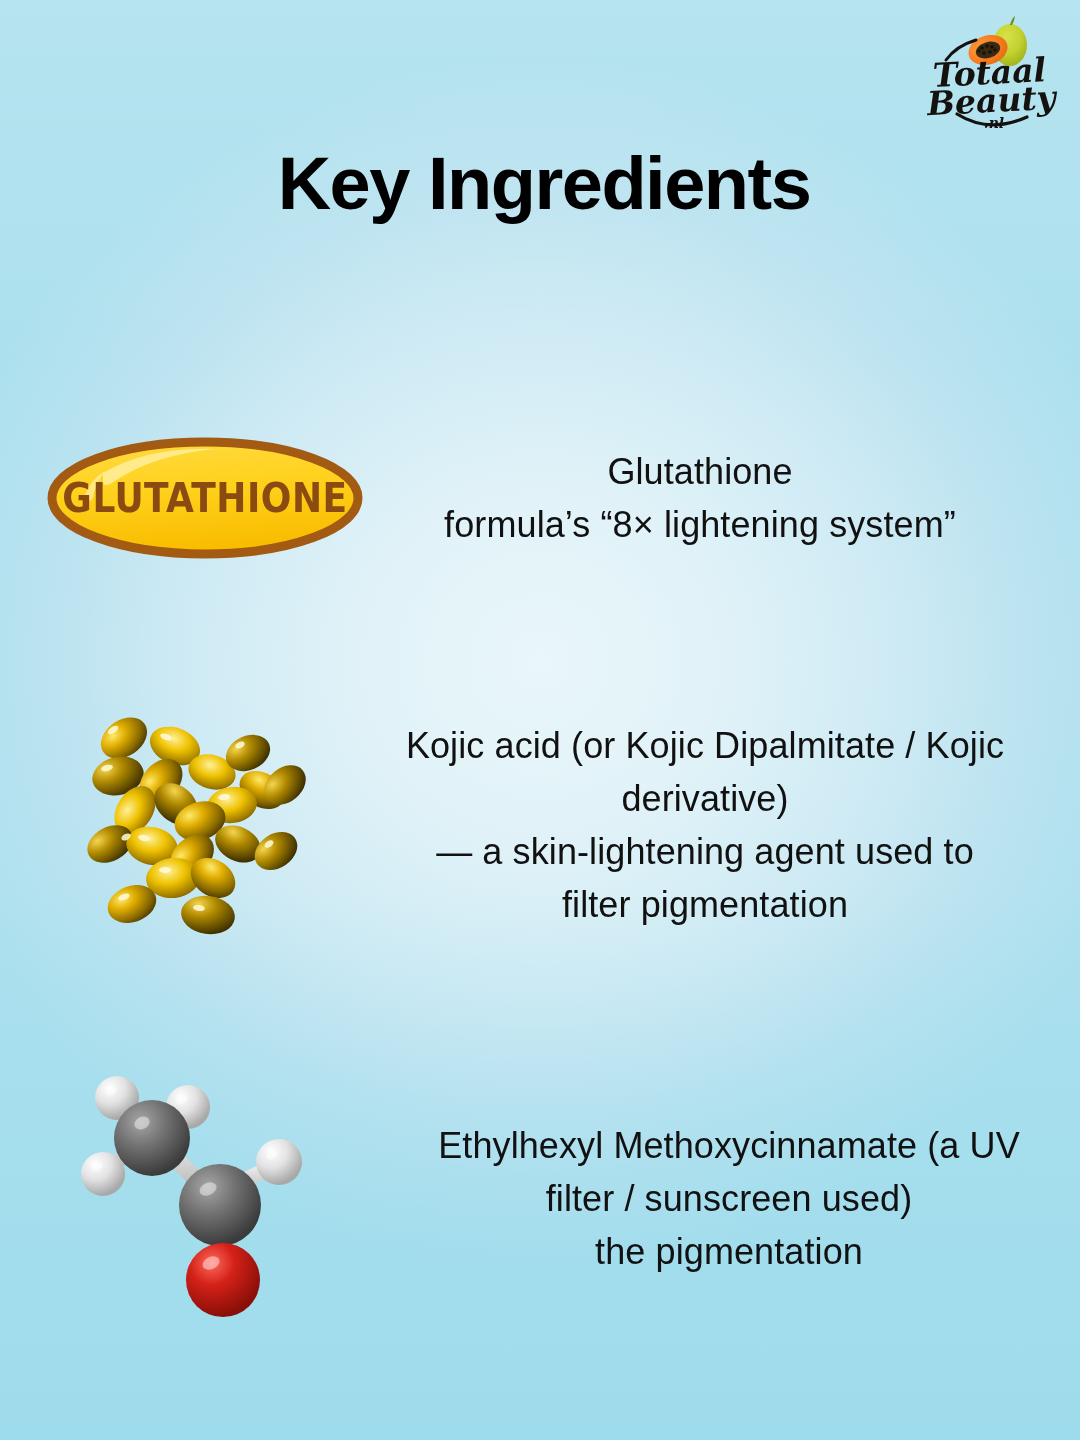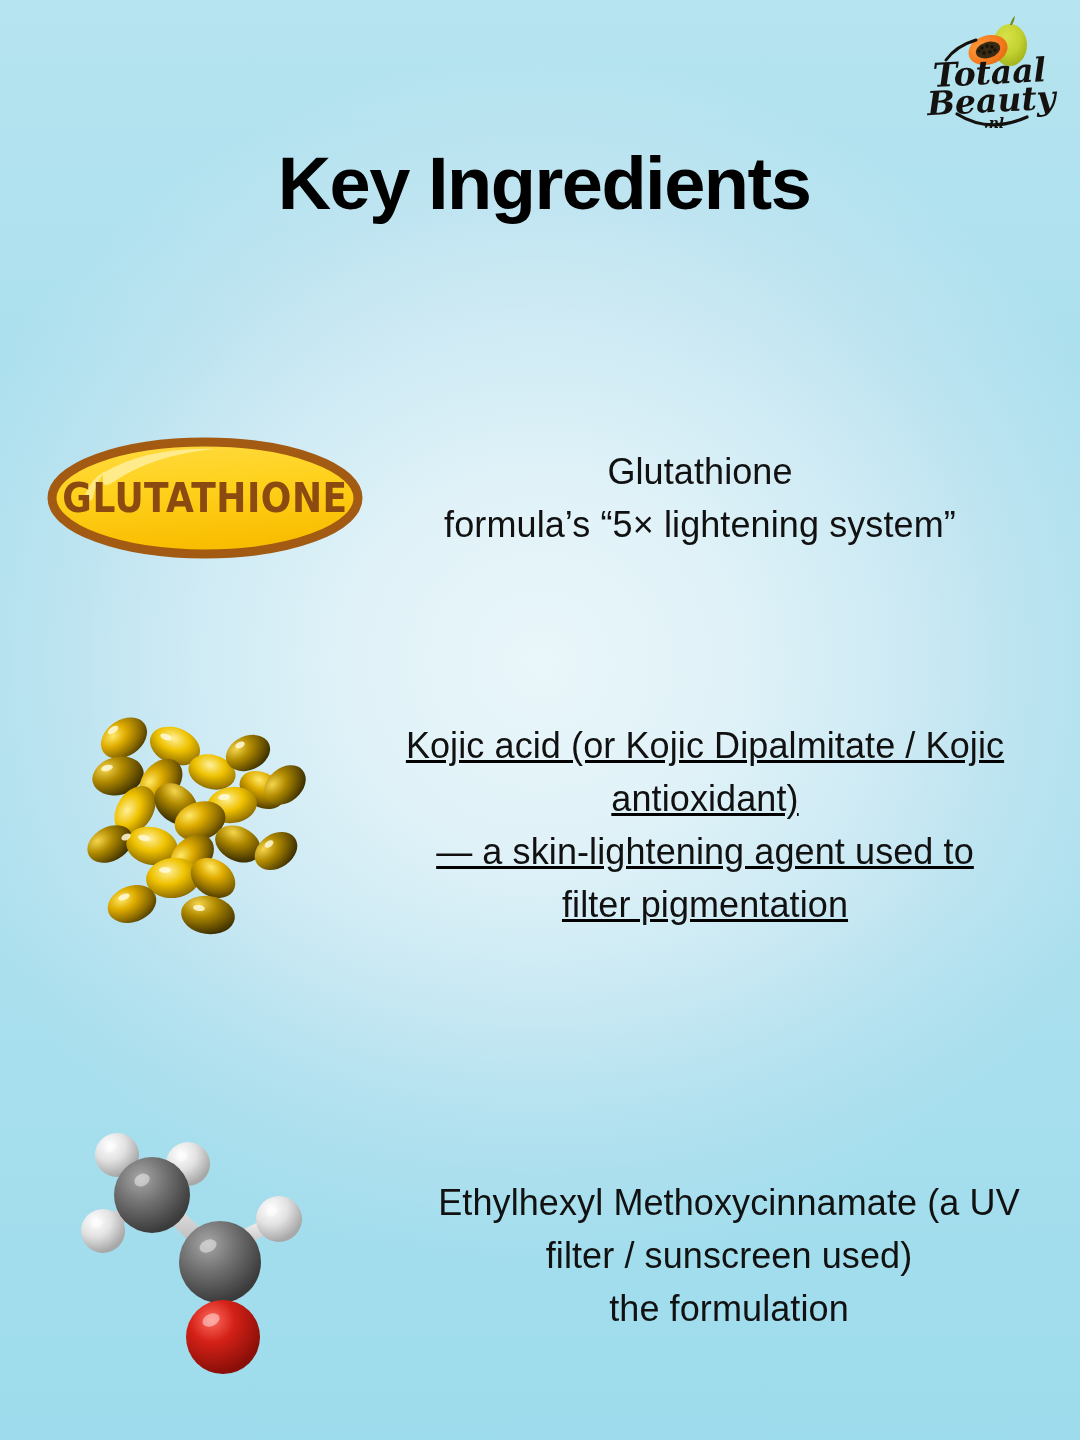--- a/index.html
+++ b/index.html
@@ -38,22 +38,22 @@
   }
   .row .art{
     width:330px;flex:0 0 330px;display:flex;align-items:center;justify-content:center;
   }
   .row .copy{
     flex:1 1 auto;text-align:center;color:#111111;
     font-size:36px;line-height:53px;font-weight:400;
     letter-spacing:0.1px;
   }
   #row1{top:398px;height:200px;}
-  #row2{top:700px;height:250px;text-decoration:underline;}
-  #row3{top:1125px;height:260px;gap:48px;}
+  #row2{top:700px;height:250px;}
+  #row3{top:1068px;height:260px;gap:48px;}
   #row1 .copy{padding-right:10px;}
   #row2 .copy{padding-right:0px;}
   #row3 .copy{padding-right:0px;}
 
   .copy .line{display:block;}
 
   
   .pill-wrap{width:320px;height:130px;position:relative;}
   .pill-wrap svg{display:block;}
 
@@ -129,21 +129,21 @@
 
             <path d="M58 40 q44 -26 112 -24 q-62 6 -100 32 q-12 8 -12 0 z" fill="#ffee9b" opacity="0.85"></path>
             <path d="M40 62 q6 -16 20 -24 q-10 14 -12 26 q-2 8 -8 -2 z" fill="#ffee9b" opacity="0.8"></path>
             <text x="160" y="65" text-anchor="middle" dominant-baseline="central" font-family="'DejaVu Sans Condensed','Liberation Sans Narrow','Liberation Sans',sans-serif" font-size="40" font-weight="bold" fill="#8a4a10" letter-spacing="0.5">GLUTATHIONE</text>
           </g>
         </svg>
       </div>
     </div>
     <div class="copy">
       <span class="line">Glutathione</span>
-      <span class="line">formula’s “5× lightening system”</span>
+      <span class="line">formula’s “8× lightening system”</span>
     </div>
   </div>
 
   <div class="row" id="row2">
     <div class="art">
       <div class="gels">
         <svg viewBox="0 0 250 235" xmlns="http://www.w3.org/2000/svg" aria-hidden="true">
           <defs>
             <radialGradient id="gelA" cx="34%" cy="28%" r="78%">
               <stop offset="0%" stop-color="#ffe96b"></stop>
@@ -201,21 +201,21 @@
               <ellipse cx="189" cy="136" rx="5" ry="3" transform="rotate(-34 189 136)"></ellipse>
               <ellipse cx="44" cy="189" rx="6" ry="3" transform="rotate(-20 44 189)"></ellipse>
               <ellipse cx="119" cy="200" rx="6" ry="3" transform="rotate(8 119 200)"></ellipse>
             </g>
           </g>
         </svg>
       </div>
     </div>
     <div class="copy">
       <span class="line">Kojic acid (or Kojic Dipalmitate / Kojic</span>
-      <span class="line">antioxidant)</span>
+      <span class="line">derivative)</span>
       <span class="line">— a skin-lightening agent used to</span>
       <span class="line">filter pigmentation</span>
     </div>
   </div>
 
   <div class="row" id="row3">
     <div class="art">
       <div class="mol">
         <svg viewBox="0 0 250 250" xmlns="http://www.w3.org/2000/svg" aria-hidden="true">
           <defs>
@@ -269,17 +269,17 @@
               <ellipse cx="17" cy="94" rx="6" ry="4" transform="rotate(-25 17 94)"></ellipse>
               <ellipse cx="192" cy="82" rx="6" ry="4" transform="rotate(-25 192 82)"></ellipse>
             </g>
           </g>
         </svg>
       </div>
     </div>
     <div class="copy">
       <span class="line">Ethylhexyl Methoxycinnamate (a UV</span>
       <span class="line">filter / sunscreen used)</span>
-      <span class="line">the formulation</span>
+      <span class="line">the pigmentation</span>
     </div>
   </div>
 
 </div>
 
 </body></html>

